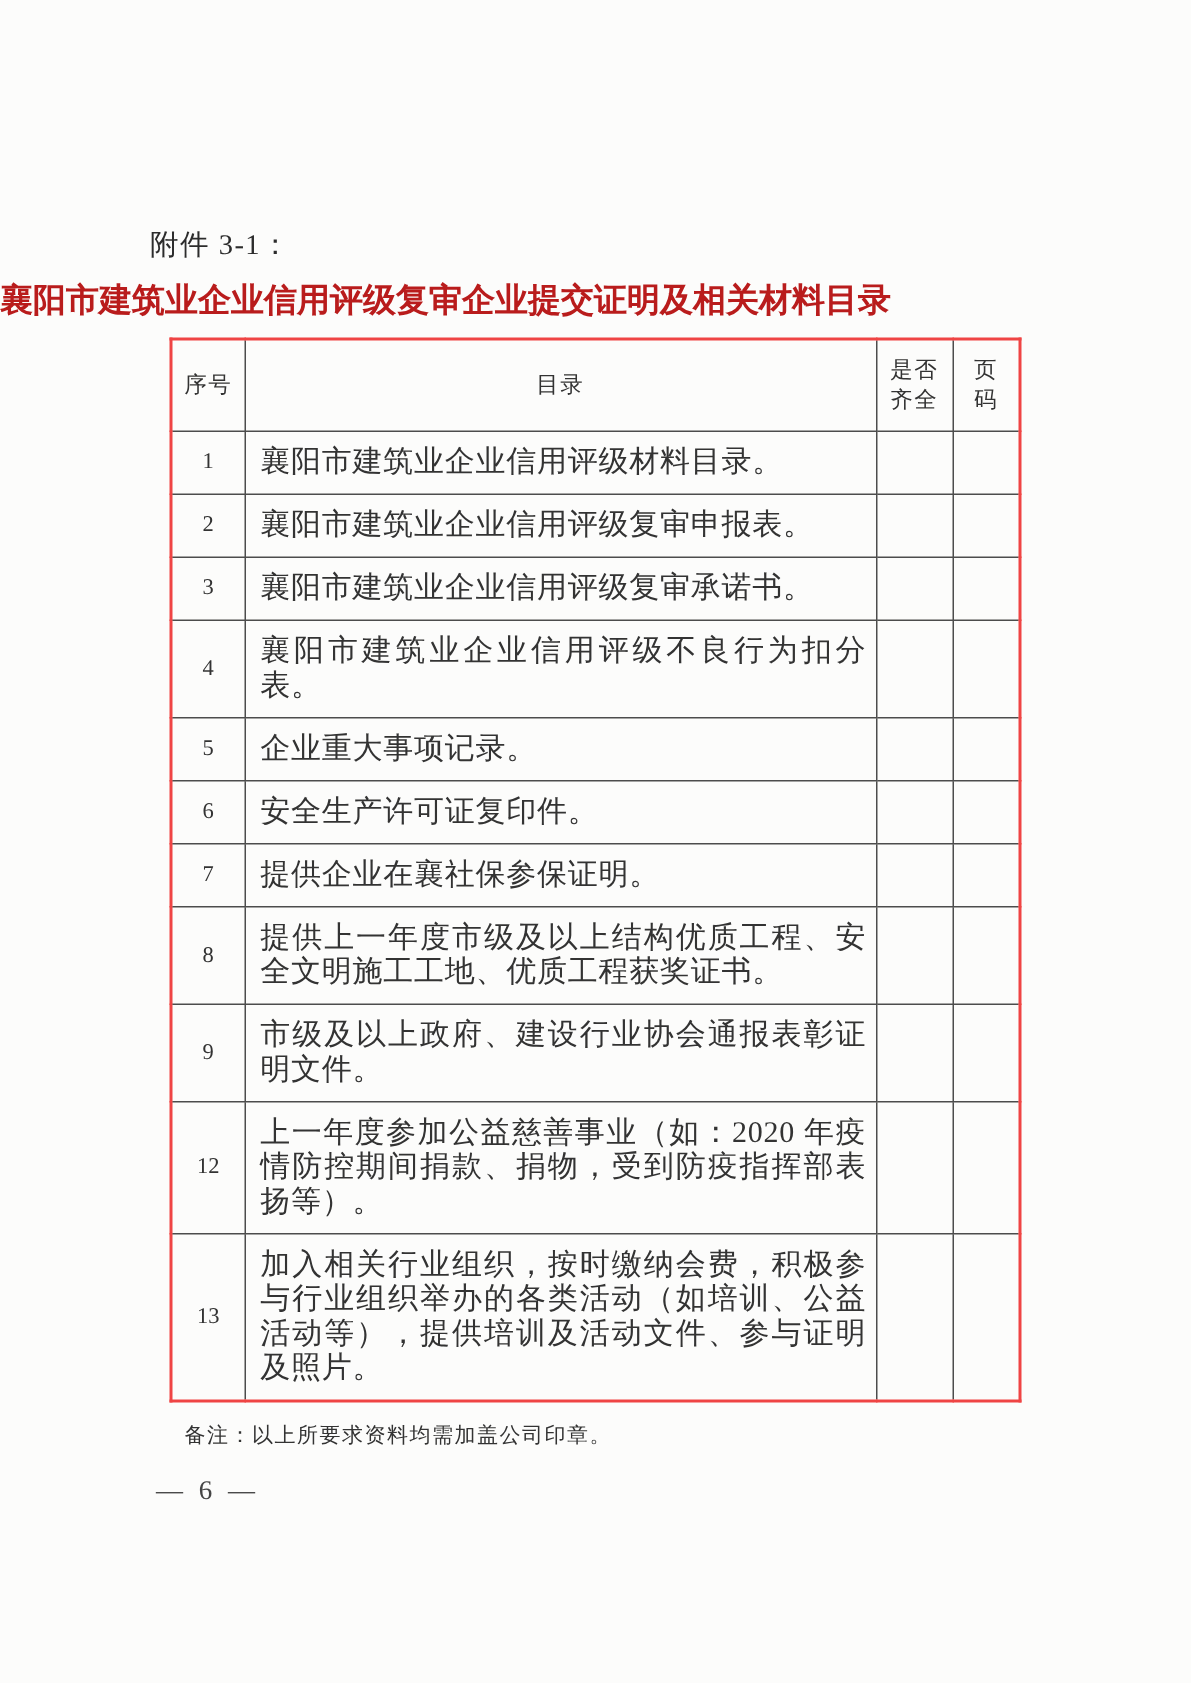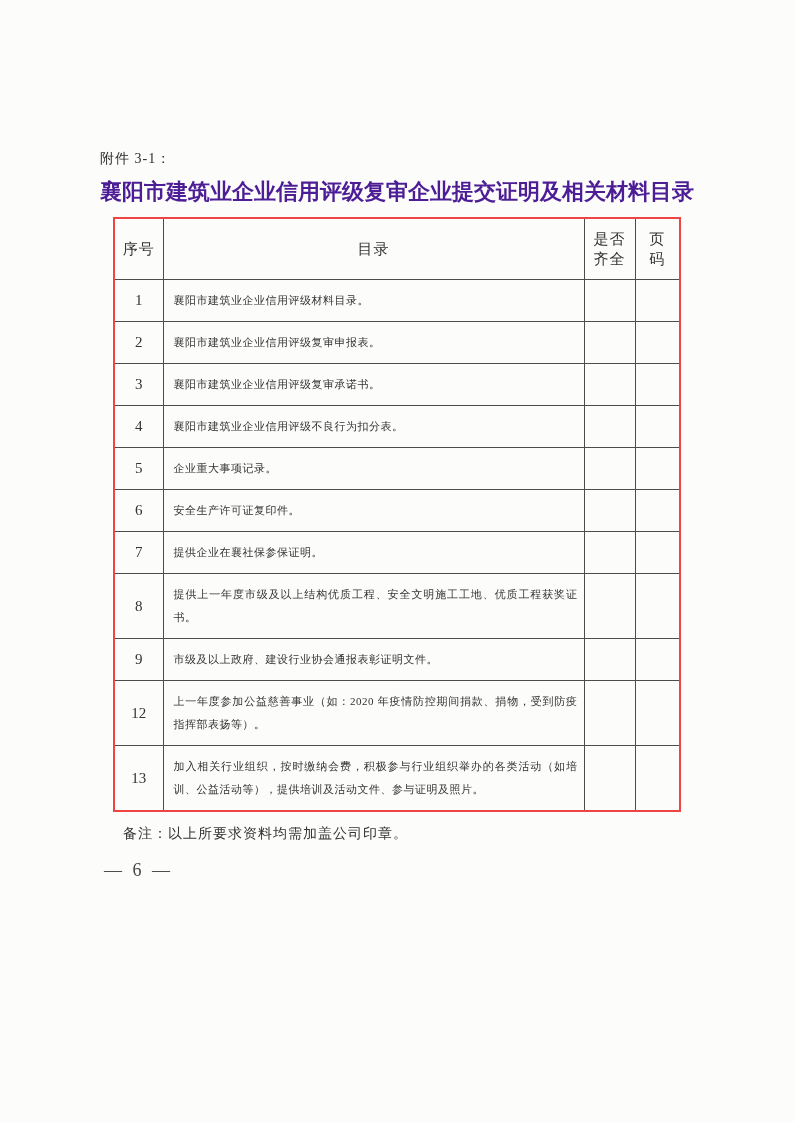--- a/index.html
+++ b/index.html
@@ -12,30 +12,29 @@
     width: 794px;
     height: 1122px;
     background: #fcfcfb;
     font-family: "Liberation Serif", serif;
     color: #333333;
     overflow: hidden;
     box-sizing: border-box;
   }
   .attachment {
     margin: 150px 0 0 100px;
-    font-size: 14px;
+    font-size: 19px;
     color: #2c2c2c;
     letter-spacing: 1px;
   }
   .doc-title {
     margin: 9px 0 0 0;
-    text-align: center;
     font-size: 22px;
     font-weight: bold;
-    color: #4c1d95;
+    color: #b91c1c;
     letter-spacing: 0px;
     white-space: nowrap;
   }
   table.materials {
     margin: 10px 0 0 113px;
     width: 566px;
     border-collapse: collapse;
     table-layout: fixed;
     border: 2px solid #ef4444;
   }
@@ -65,21 +64,21 @@
     line-height: 20px;
   }
   td.cell-no {
     text-align: center;
     font-size: 15px;
     color: #333333;
   }
   td.cell-text {
     text-align: justify;
     padding: 9px 6px 9px 10px;
-    font-size: 11px;
+    font-size: 20px;
     line-height: 23px;
     letter-spacing: 0.5px;
     color: #333333;
   }
   td.cell-blank {
     background: #fcfcfb;
   }
   .note {
     margin: 13px 0 0 123px;
     font-size: 14px;

